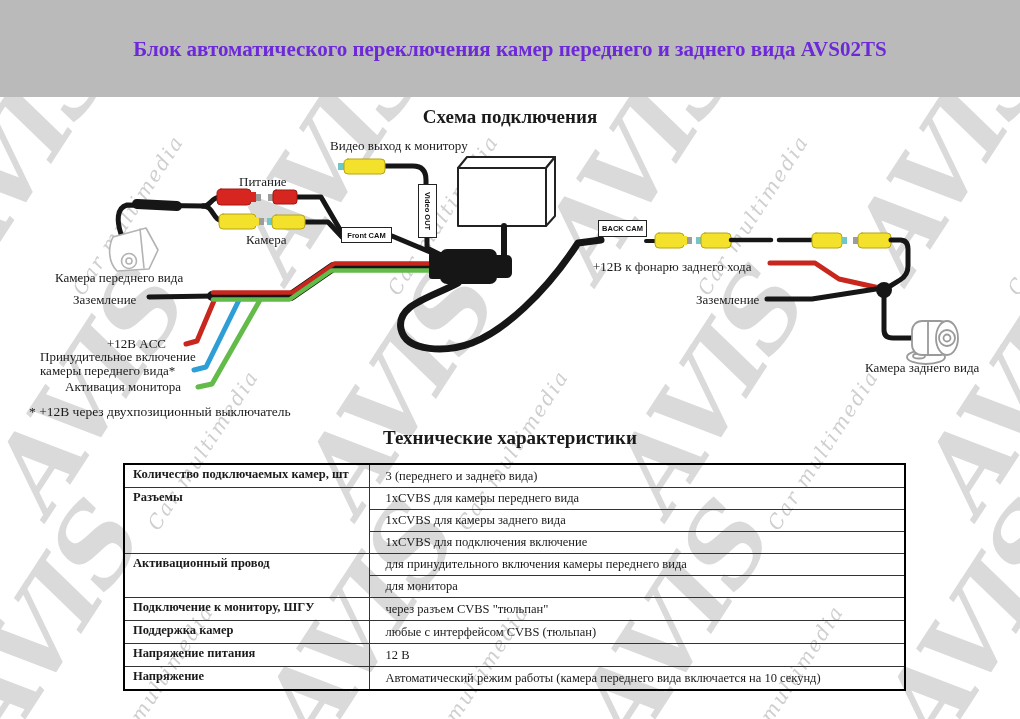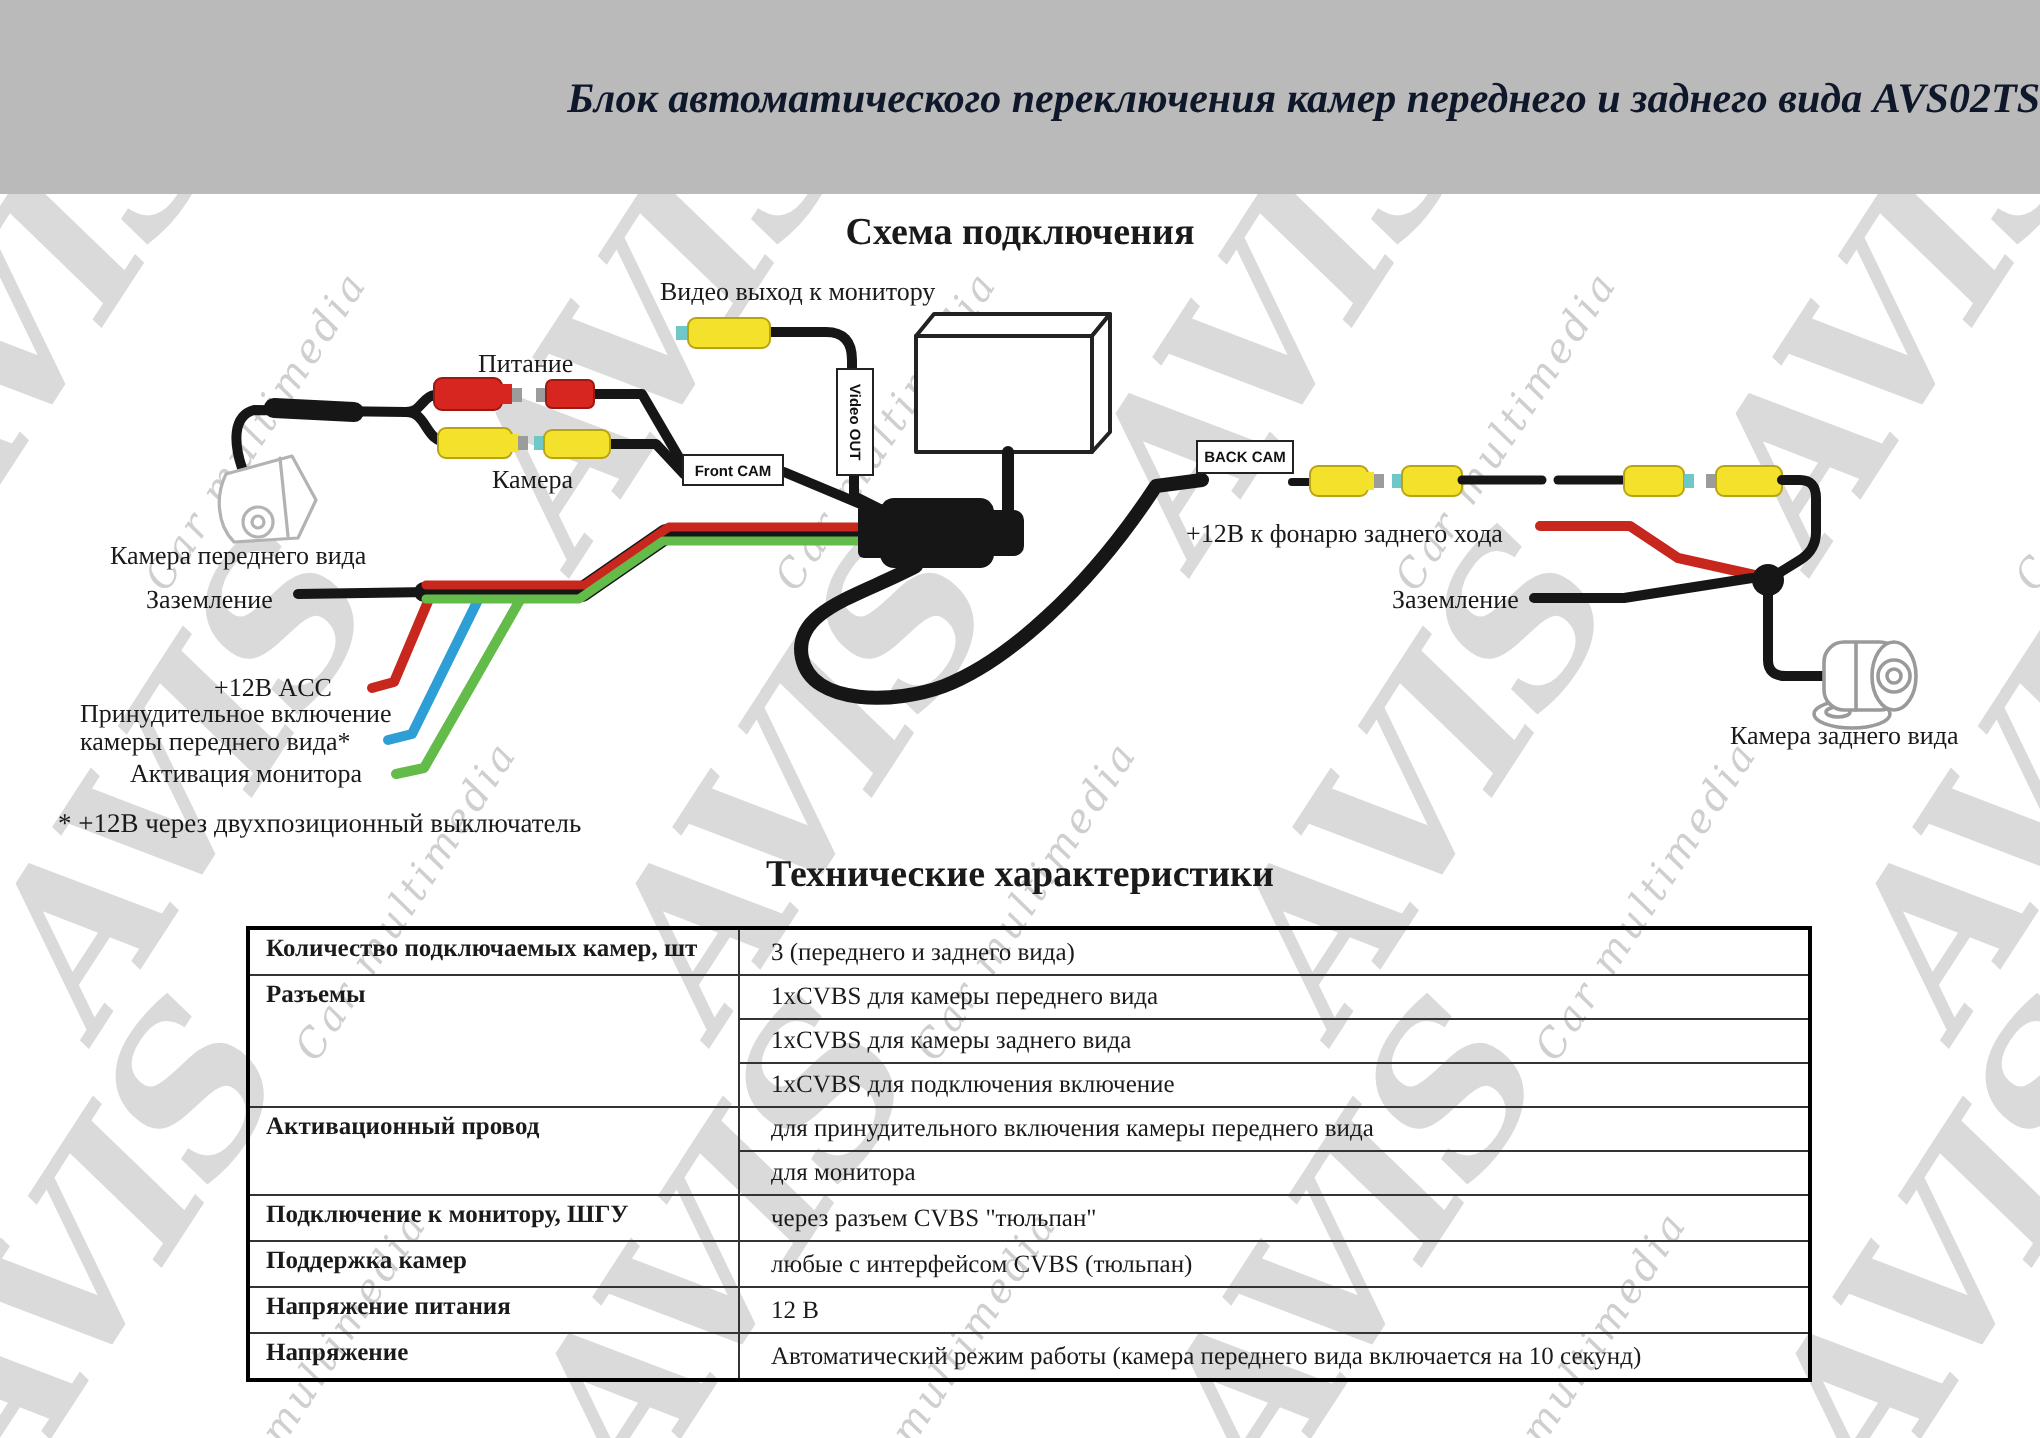--- a/index.html
+++ b/index.html
@@ -24,22 +24,22 @@
     transform:rotate(-57deg);
     font-family:"DejaVu Serif",serif;font-style:italic;
     font-size:20px;letter-spacing:2px;color:#cfcfcf;white-space:nowrap;
   }
   
   .banner{
     position:absolute;left:0;top:0;width:1020px;height:97px;
     background:#bababa;z-index:5;
   }
   .banner-title{
-    width:100%;text-align:right;line-height:99px;
-    font-size:21px;font-weight:bold;color:#0f172a;white-space:nowrap;font-style:italic;
+    width:100%;text-align:center;line-height:99px;
+    font-size:21px;font-weight:bold;color:#6d28d9;white-space:nowrap;
   }
   
   .diagram-svg{position:absolute;left:0;top:0;z-index:1;pointer-events:none;}
   .lbl{position:absolute;z-index:2;font-size:13px;white-space:nowrap;}
   .h1{
     position:absolute;z-index:2;font-size:19px;font-weight:bold;
     text-align:center;white-space:nowrap;
   }
   .tagbox{
     position:absolute;z-index:2;background:#ffffff;border:1.5px solid #222;

